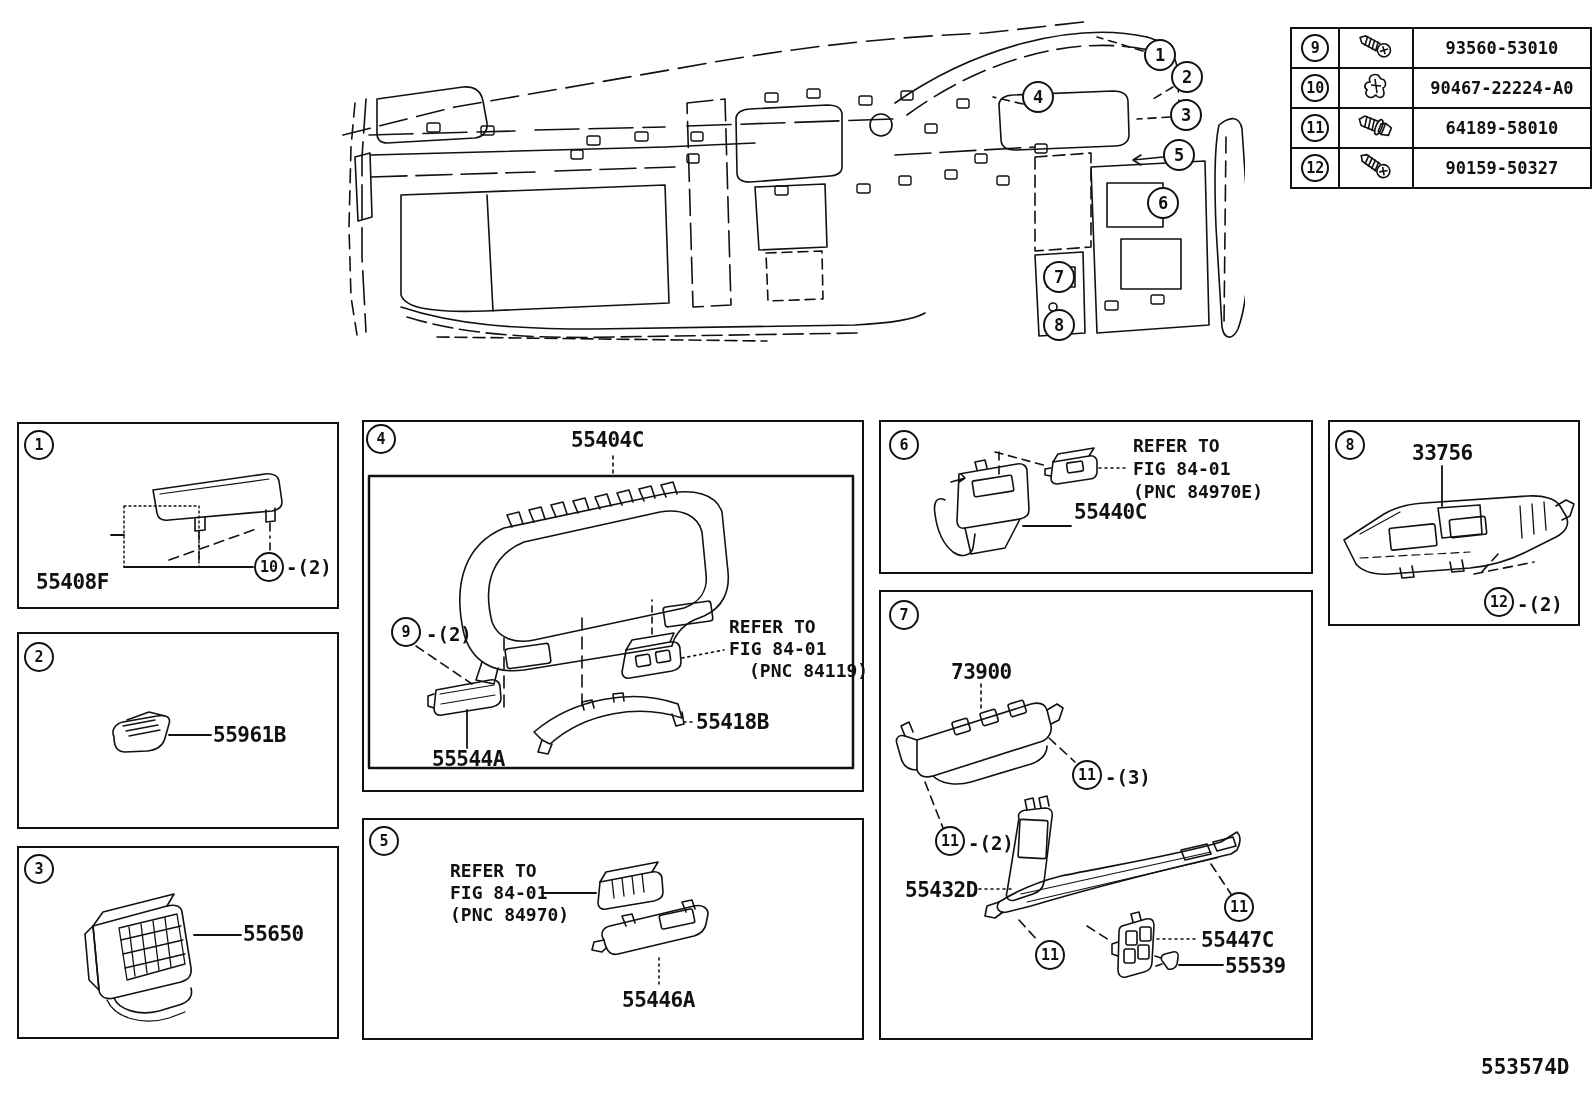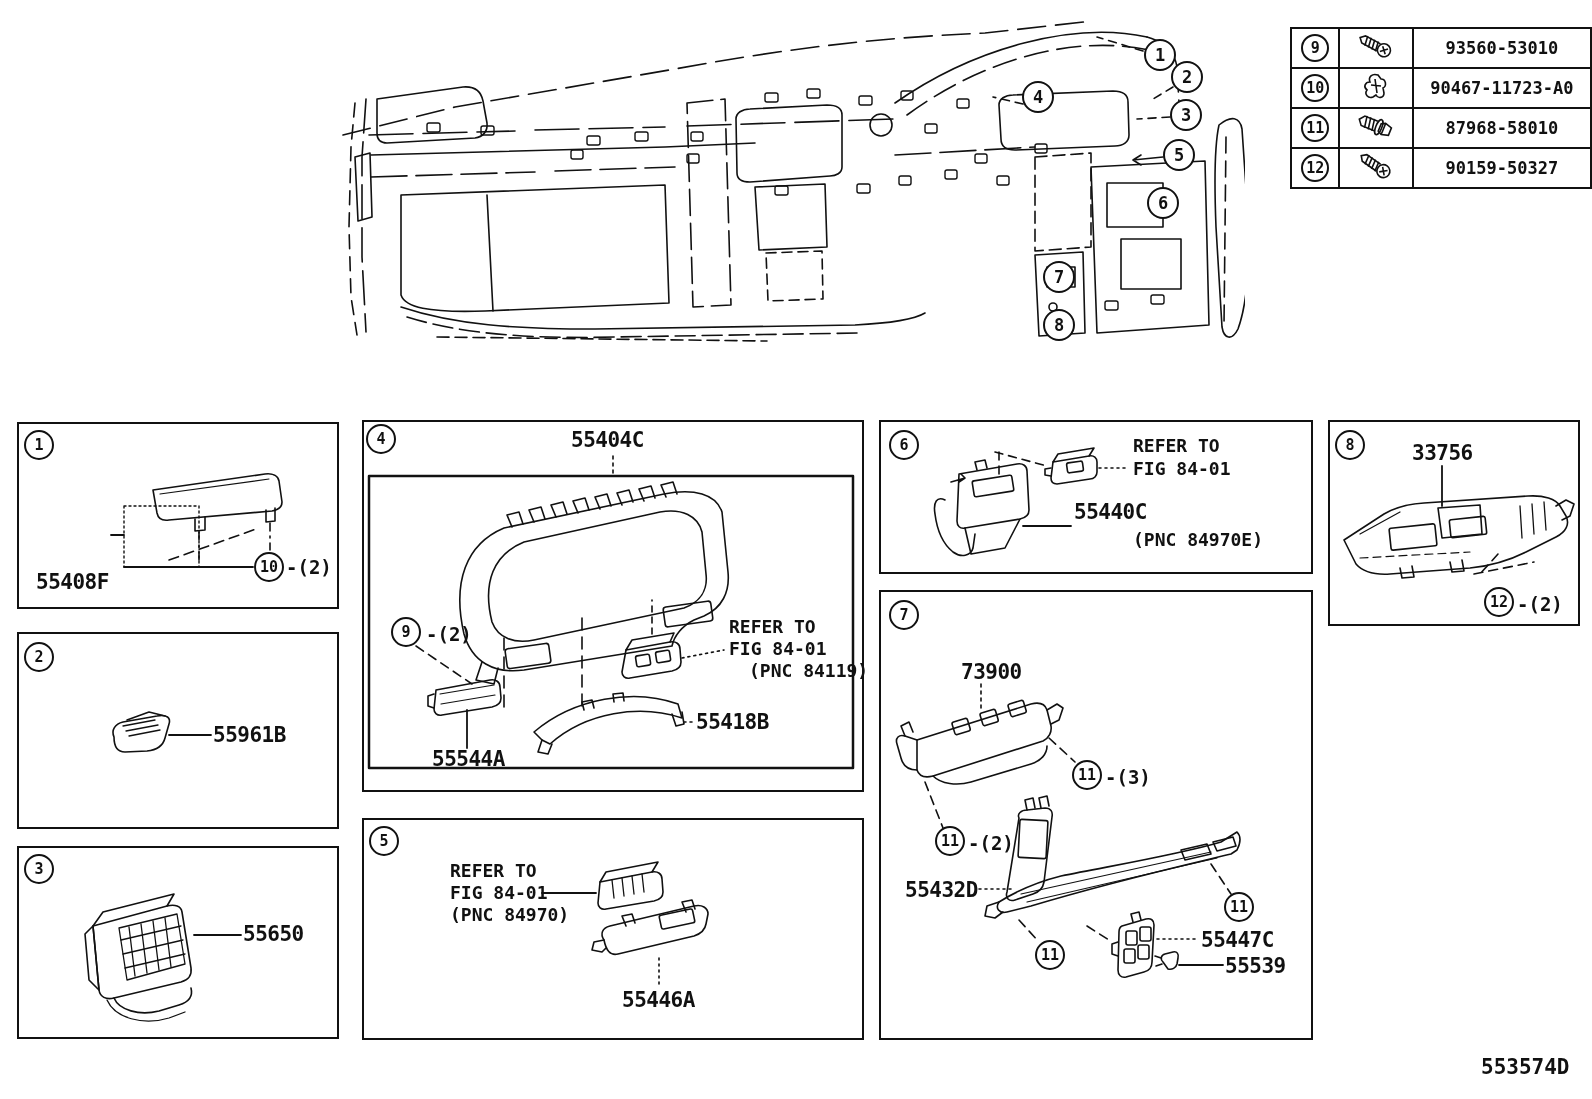--- a/index.html
+++ b/index.html
@@ -116,34 +116,34 @@
       <td class="p">93560-53010</td>
     </tr>
     <tr>
       <td class="n"><span class="tco">10</span></td>
       <td class="i"><svg width="44" height="32" viewBox="0 0 44 32">
         <g stroke="#111" fill="none" stroke-width="1.6">
           <path d="M24,5 C18,3 14,7 16,12 C11,12 9,17 13,20 C10,24 14,29 19,27 L22,25 C24,29 30,28 30,23 L29,18 C33,16 32,9 27,9 Z"></path>
           <path d="M21,9 L23,23 M17,15 L27,16"></path>
         </g>
             </svg></td>
-      <td class="p">90467-11723-A0</td>
+      <td class="p">90467-22224-A0</td>
     </tr>
     <tr>
       <td class="n"><span class="tco">11</span></td>
       <td class="i"><svg width="44" height="32" viewBox="0 0 44 32">
         <g transform="rotate(22 22 16)" stroke="#111" fill="none" stroke-width="1.6">
           <path d="M30,10 L37,12 37,20 30,22 26,20 26,12 Z"></path>
                 <path d="M30,10 L30,22"></path>
           <ellipse cx="25" cy="16" rx="3" ry="8"></ellipse>
           <path d="M22,11 L8,11 4,16 8,21 22,21"></path>
                 <path d="M10,10 L12,22 M14,10 L16,22 M18,10 L20,22"></path>
         </g>
             </svg></td>
-      <td class="p">87968-58010</td>
+      <td class="p">64189-58010</td>
     </tr>
     <tr>
       <td class="n"><span class="tco">12</span></td>
       <td class="i"><svg width="44" height="32" viewBox="0 0 44 32">
         <g transform="rotate(35 22 16)" stroke="#111" fill="none" stroke-width="1.6">
           <circle cx="31" cy="16" r="6.5"></circle>
                 <path d="M28,13 L34,19 M28,19 L34,13"></path>
           <path d="M25,12 L8,12 4,16 8,20 25,20"></path>
                 <path d="M10,11 L12,21 M14,11 L16,21 M18,11 L20,21 M22,11 L24,21"></path>
         </g>
@@ -281,21 +281,21 @@
         <path d="M172,40 L177,32 213,26 208,34"></path>
         <rect x="186" y="40" width="16" height="10" rx="2" transform="rotate(-8 194 45)"></rect>
         <path d="M170,46 L164,47 164,53 170,54"></path>
         <path d="M218,46 L248,46" stroke-dasharray="2 4"></path>
         <path d="M142,104 L190,104" stroke-width="1.8"></path>
       </g>
     </svg>
     <div class="co c30" style="left:8px;top:8px;">6</div>
     <span class="ref" style="left:252px;top:13px;">REFER TO</span>
     <span class="ref" style="left:252px;top:36px;">FIG 84-01</span>
-    <span class="ref" style="left:252px;top:59px;margin-top:48px;">(PNC 84970E)</span>
+    <span class="ref" style="left:252px;top:59px;">(PNC 84970E)</span>
     <span class="lbl" style="left:193px;top:78px;">55440C</span>
   </div>
 
   <div class="panel" style="left:879px;top:590px;width:434px;height:450px;">
     <svg class="art" width="430" height="446" viewBox="0 0 430 446">
       <g stroke="#111" fill="none" stroke-width="1.6" stroke-linejoin="round" stroke-linecap="round">
         <path d="M100,92 L100,120" stroke-dasharray="3 4"></path>
         <path d="M36,148 L150,112 C158,110 164,112 166,118 L170,134 C171,140 168,146 162,149 L52,184 C44,186 38,184 36,178 Z"></path>
         <rect x="72" y="128" width="16" height="13" rx="2" transform="rotate(-17 80 134)"></rect>
         <rect x="100" y="119" width="16" height="13" rx="2" transform="rotate(-17 108 125)"></rect>
@@ -324,21 +324,21 @@
           <rect x="257" y="353" width="11" height="14" rx="2"></rect>
         <path d="M237,350 L231,352 231,362 237,364"></path>
         <path d="M252,330 L250,322 258,320 260,328"></path>
         <path d="M276,347 L318,347" stroke-dasharray="2 4"></path>
         <path d="M282,370 C279,367 280,363 284,362 L292,360 C296,359 298,362 297,366 L296,372 C295,376 291,378 287,377 Z"></path>
         <path d="M280,366 L274,364 M281,372 L275,374"></path>
         <path d="M298,373 L342,373" stroke-width="1.8"></path>
       </g>
     </svg>
     <div class="co c30" style="left:8px;top:8px;">7</div>
-    <span class="lbl" style="left:70px;top:68px;margin-left:10px;">73900</span>
+    <span class="lbl" style="left:70px;top:68px;">73900</span>
     <div class="co c30" style="left:191px;top:168px;">11</div>
     <span class="qty" style="left:224px;top:174px;">-(3)</span>
     <div class="co c30" style="left:54px;top:234px;">11</div>
     <span class="qty" style="left:87px;top:240px;">-(2)</span>
     <span class="lbl" style="left:24px;top:286px;">55432D</span>
     <div class="co c30" style="left:343px;top:300px;">11</div>
     <div class="co c30" style="left:154px;top:348px;">11</div>
     <span class="lbl" style="left:320px;top:336px;">55447C</span>
     <span class="lbl" style="left:344px;top:362px;">55539</span>
   </div>

